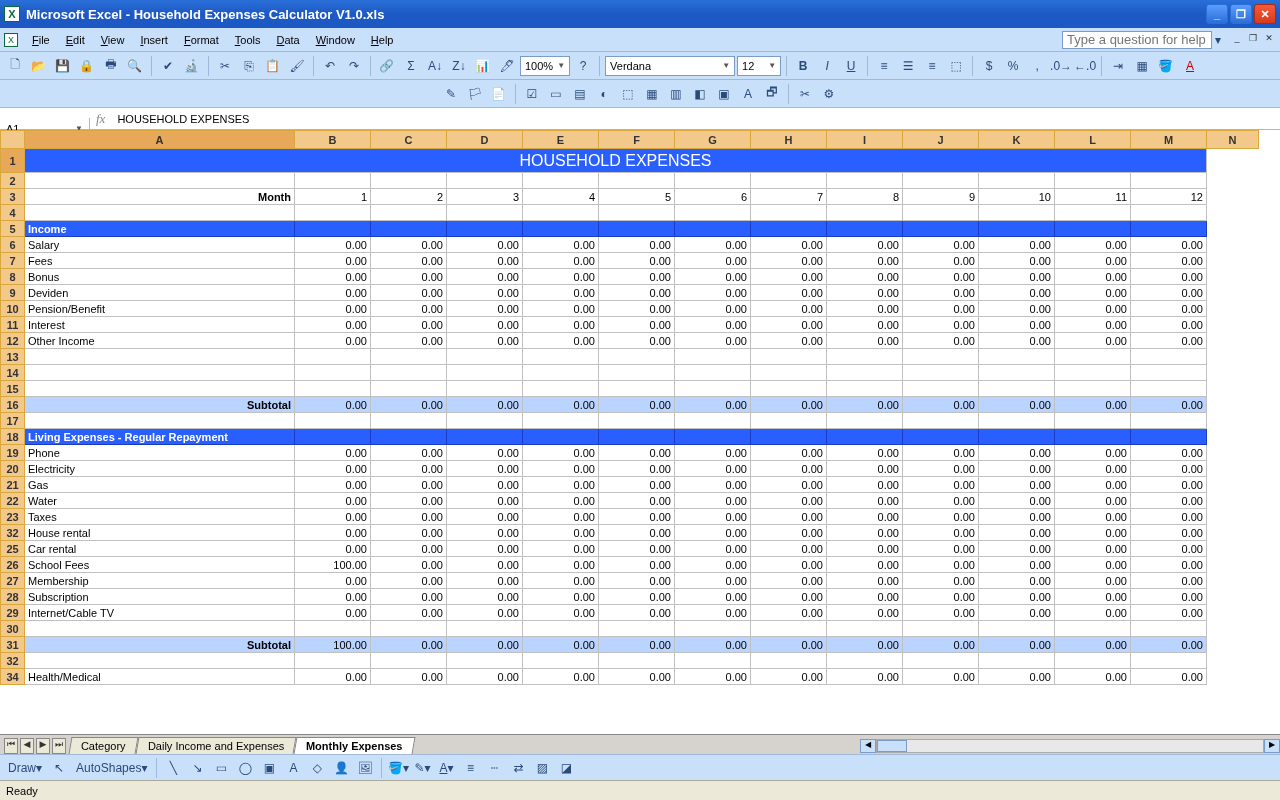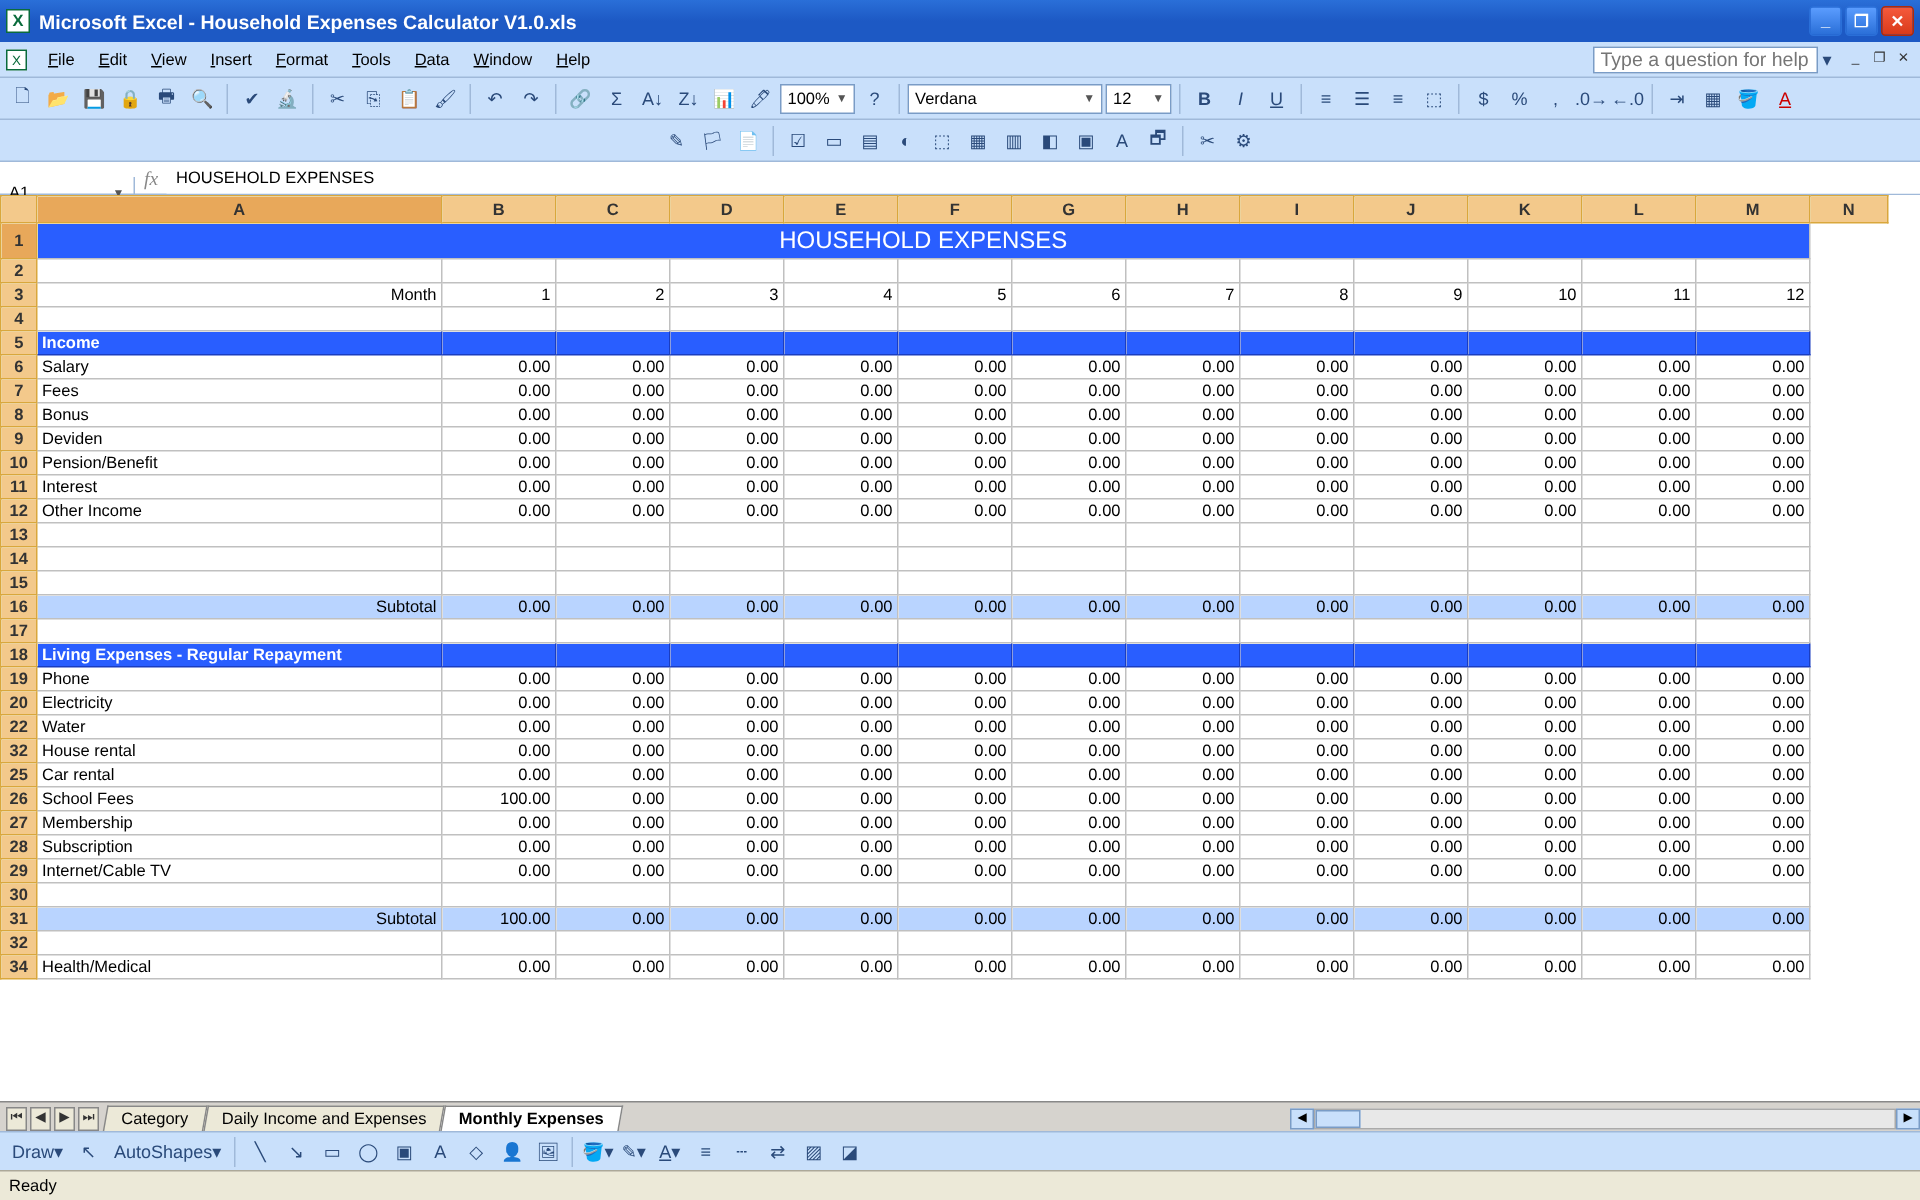--- a/index.html
+++ b/index.html
@@ -118,21 +118,21 @@
 .cell {
   border: 1px solid #c0c0c0;
   height: 16px;
   font-size: 11px;
   padding: 0 3px;
   white-space: nowrap;
   overflow: hidden;
   color: #000;
 }
 .cell.right { text-align: right; }
-.cell.bold { font-weight: normal; margin-top: 10px; }
+.cell.bold { font-weight: bold; margin-top: 10px; }
 .cell.sec-header {
   background: #295eff;
   color: #fff;
   font-weight: bold;
   border: 1px solid #1a3dc0;
 }
 .cell.title {
   background: #295eff;
   color: #fff;
   font-size: 16px;
@@ -657,22 +657,56 @@
             <td class="cell right">0.00</td>
             <td class="cell right">0.00</td>
             <td class="cell right">0.00</td>
             <td class="cell right">0.00</td>
             <td class="cell right">0.00</td>
             <td class="cell right">0.00</td>
             <td class="cell right">0.00</td>
             <td class="cell" style="border:none"></td>
           </tr>
           <tr>
+            <th class="row-header">21</th>
+            <td class="cell firstcol">Gas</td>
+            <td class="cell right">0.00</td>
+            <td class="cell right">0.00</td>
+            <td class="cell right">0.00</td>
+            <td class="cell right">0.00</td>
+            <td class="cell right">0.00</td>
+            <td class="cell right">0.00</td>
+            <td class="cell right">0.00</td>
+            <td class="cell right">0.00</td>
+            <td class="cell right">0.00</td>
+            <td class="cell right">0.00</td>
+            <td class="cell right">0.00</td>
+            <td class="cell right">0.00</td>
+            <td class="cell" style="border:none"></td>
+          </tr>
+          <tr>
             <th class="row-header">22</th>
             <td class="cell firstcol">Water</td>
+            <td class="cell right">0.00</td>
+            <td class="cell right">0.00</td>
+            <td class="cell right">0.00</td>
+            <td class="cell right">0.00</td>
+            <td class="cell right">0.00</td>
+            <td class="cell right">0.00</td>
+            <td class="cell right">0.00</td>
+            <td class="cell right">0.00</td>
+            <td class="cell right">0.00</td>
+            <td class="cell right">0.00</td>
+            <td class="cell right">0.00</td>
+            <td class="cell right">0.00</td>
+            <td class="cell" style="border:none"></td>
+          </tr>
+          <tr>
+            <th class="row-header">23</th>
+            <td class="cell firstcol">Taxes</td>
             <td class="cell right">0.00</td>
             <td class="cell right">0.00</td>
             <td class="cell right">0.00</td>
             <td class="cell right">0.00</td>
             <td class="cell right">0.00</td>
             <td class="cell right">0.00</td>
             <td class="cell right">0.00</td>
             <td class="cell right">0.00</td>
             <td class="cell right">0.00</td>
             <td class="cell right">0.00</td>

